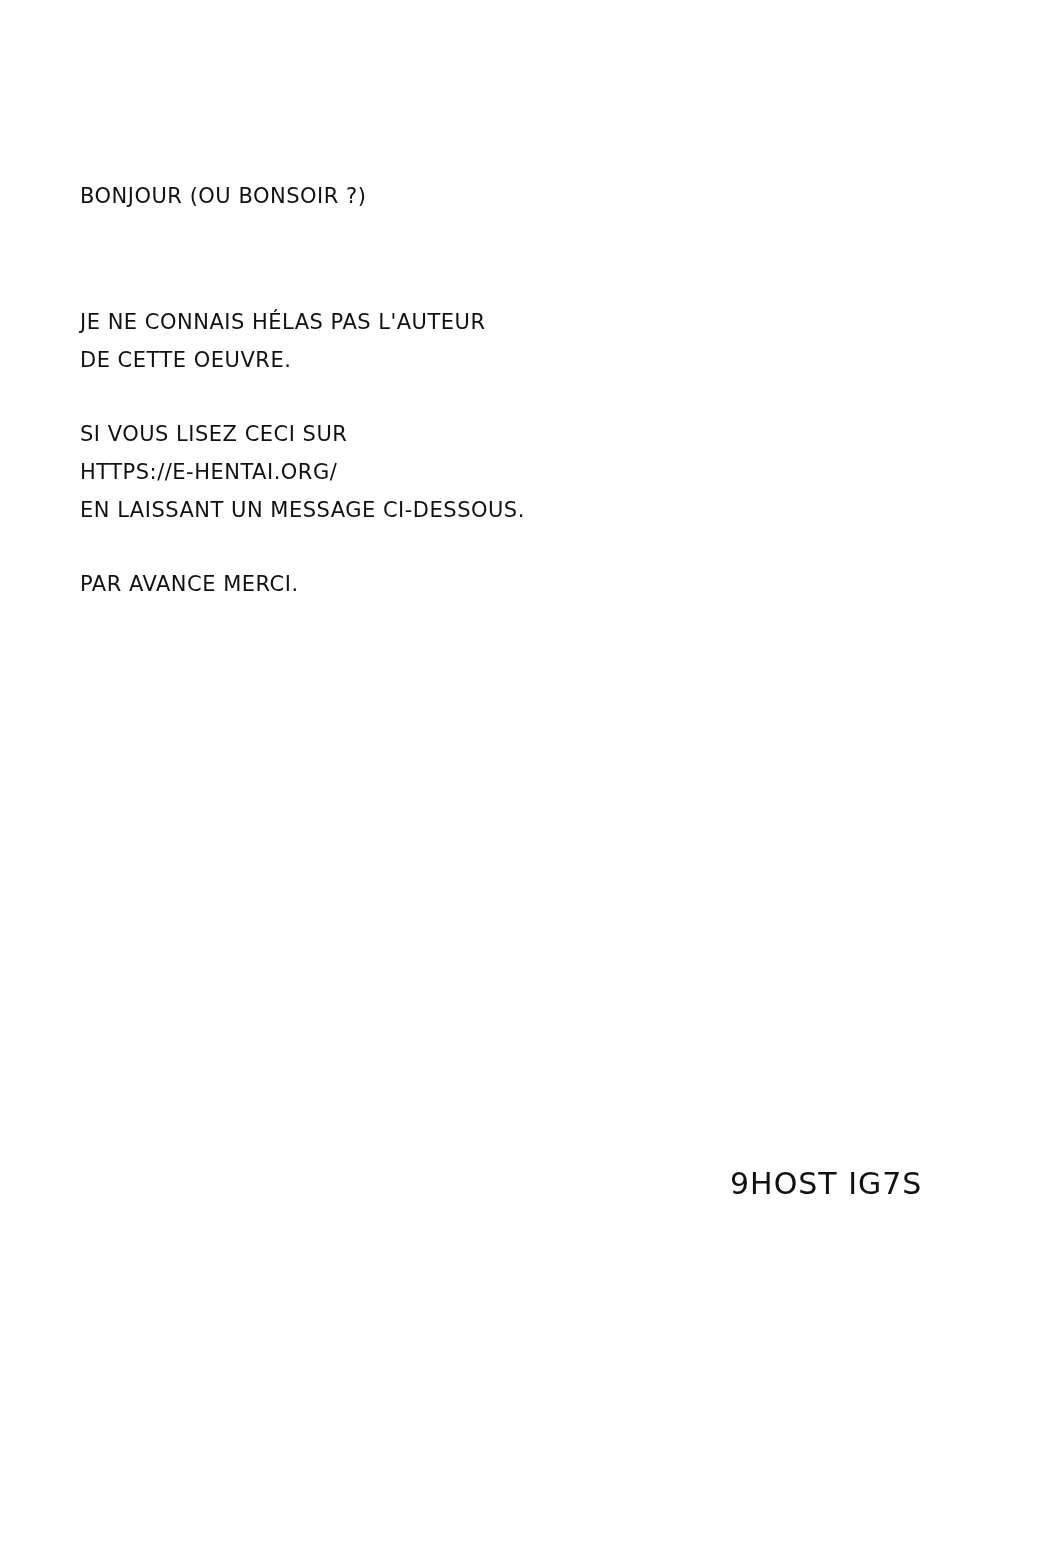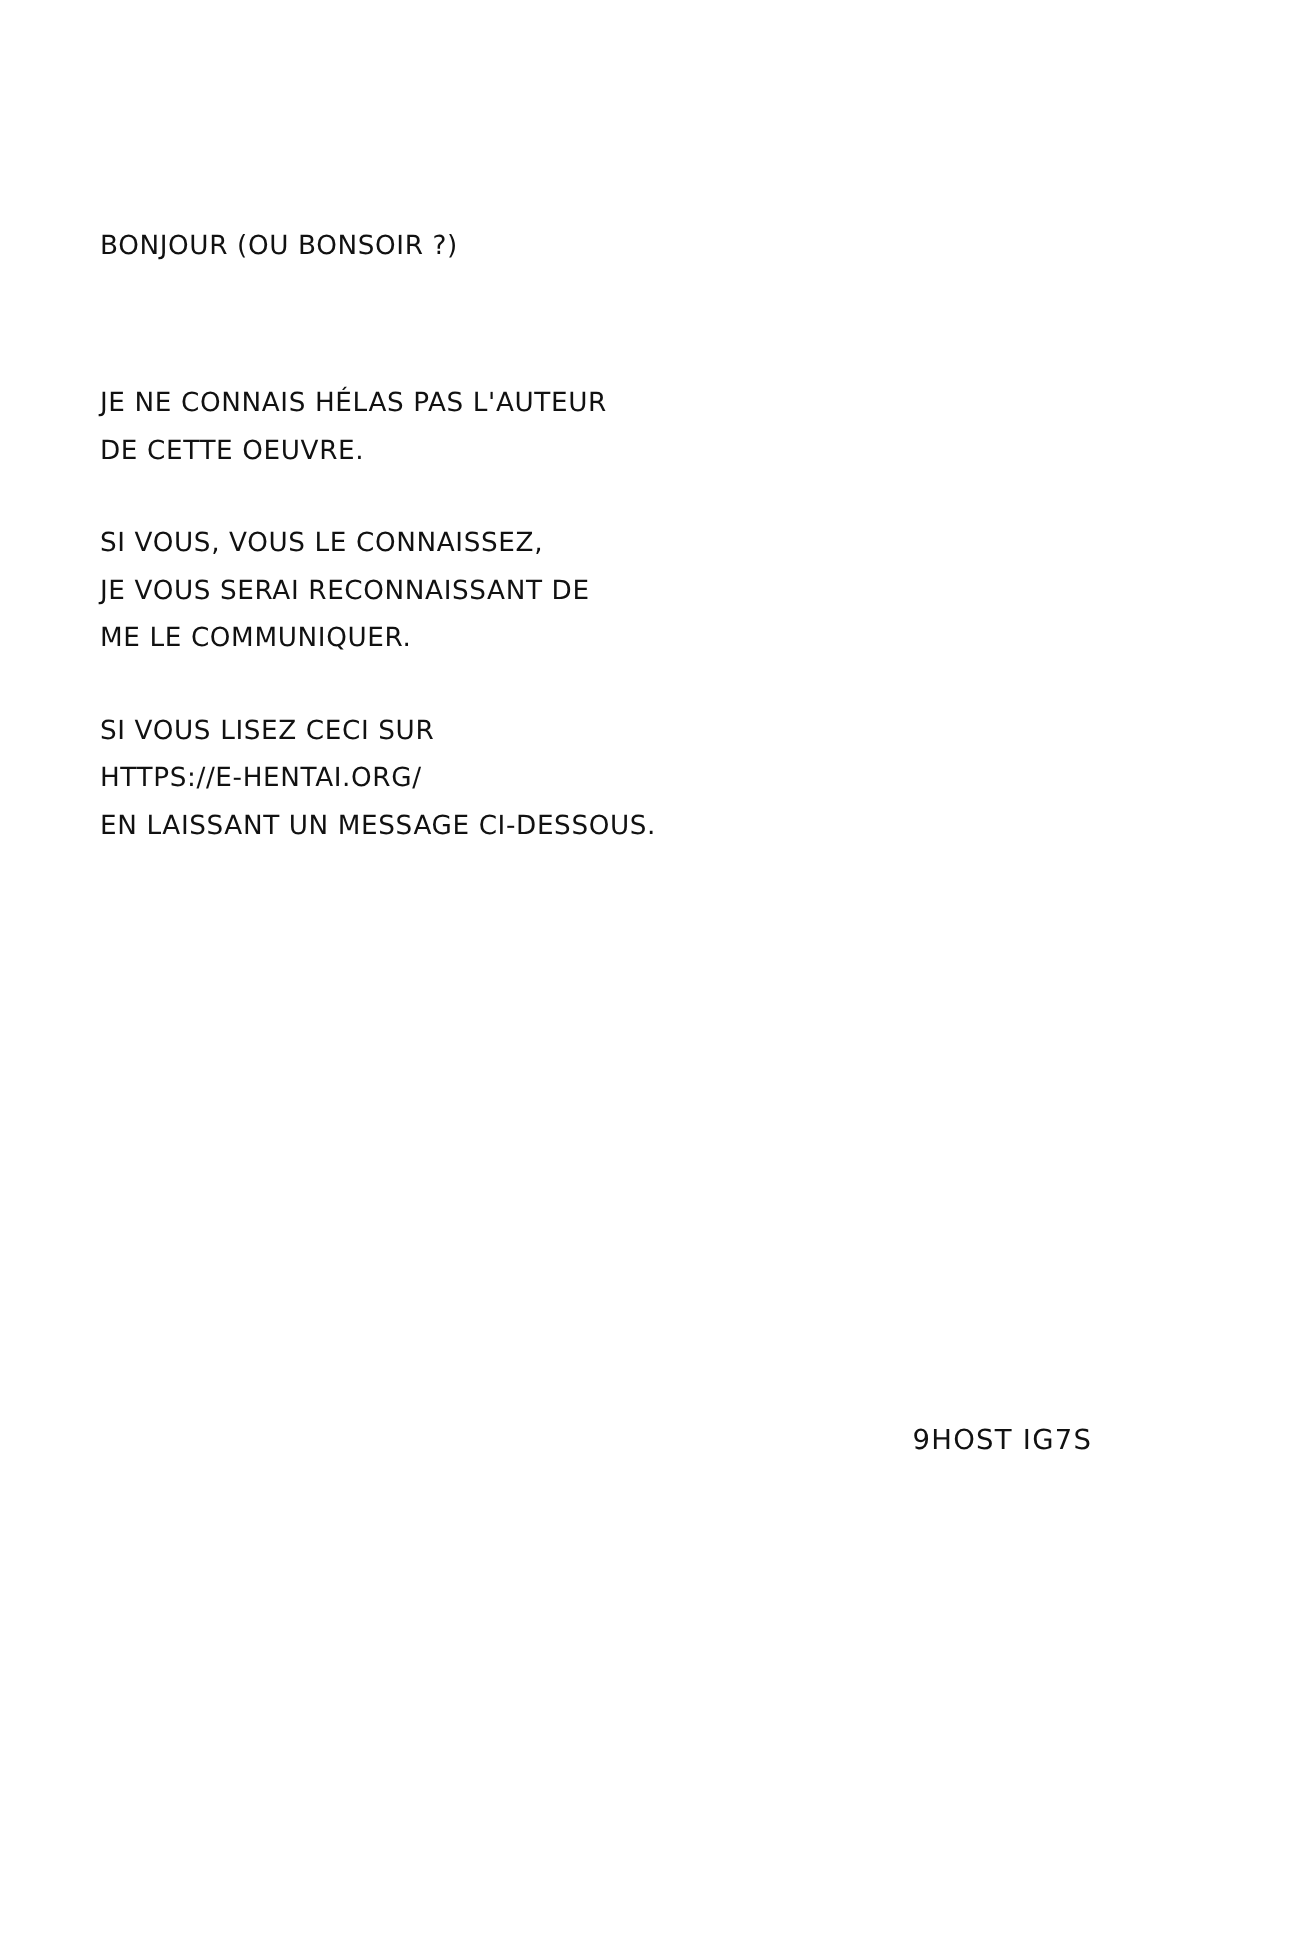--- a/index.html
+++ b/index.html
@@ -42,46 +42,44 @@
     text-transform: uppercase;
     margin: 0 0 36px 0;
     white-space: pre-wrap;
   }
   .para:last-child {
     margin-bottom: 0;
   }
   .signature {
     position: absolute;
     left: 730px;
-    top: 1140px;
-    font-size: 22px;
+    top: 1166px;
+    font-size: 30px;
     letter-spacing: 1px;
     text-transform: uppercase;
     white-space: pre;
   }
 </style>
 </head>
 <body>
 
 <div class="page">
 
   <div class="note-block">
 
     <p class="greeting">BONJOUR (OU BONSOIR ?)</p>
 
     <p class="para">JE NE CONNAIS HÉLAS PAS L'AUTEUR
 DE CETTE OEUVRE.</p>
 
-    <p class="para">SI VOUS, VOUS LE CONNAISSEZ,
-JE VOUS SERAI RECONNAISSANT DE
-ME LE COMMUNIQUER.</p>
 
     <p class="para">SI VOUS LISEZ CECI SUR
 HTTPS://E-HENTAI.ORG/
 EN LAISSANT UN MESSAGE CI-DESSOUS.</p>
 
 
+    <p class="para">PAR AVANCE MERCI.</p>
 
   </div>
 
   <div class="signature">9HOST IG7S</div>
 
 </div>
 
 </body></html>

